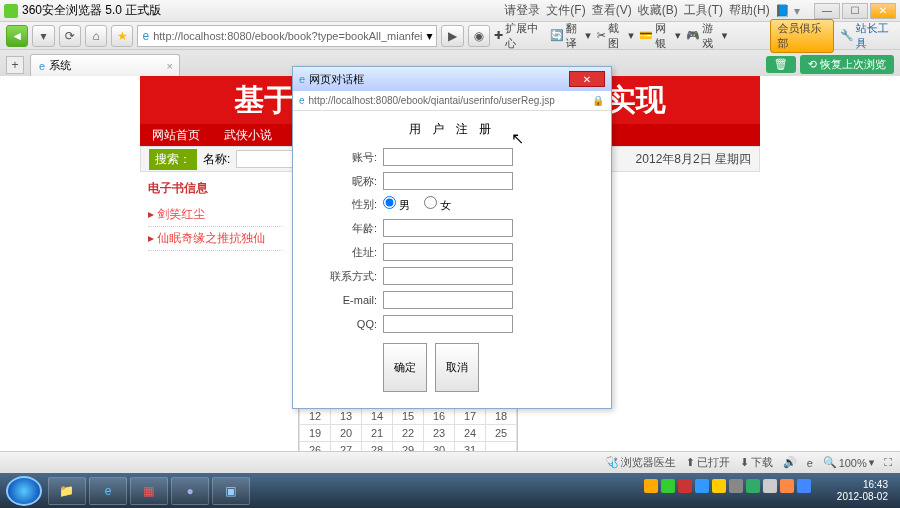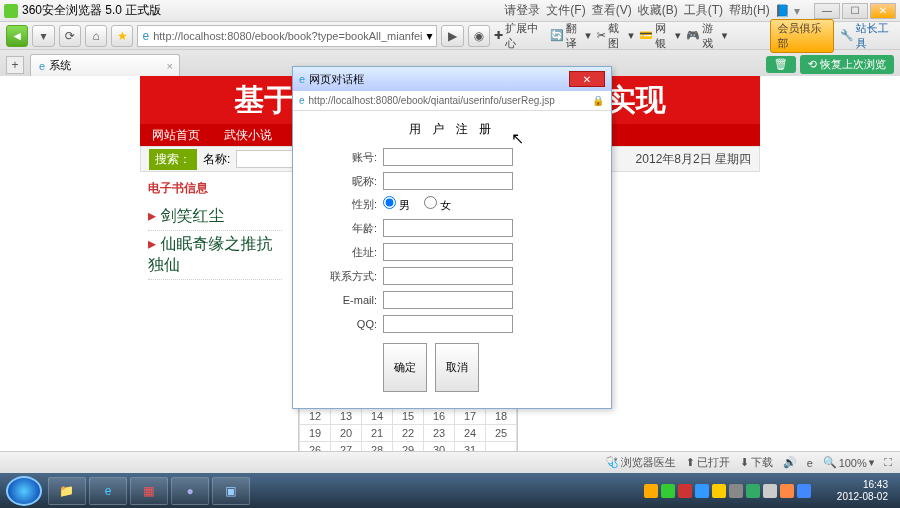--- a/index.html
+++ b/index.html
@@ -40,21 +40,21 @@
   .banner { height:48px; background:#d11; color:#fff; font-size:30px; font-weight:bold; text-align:center; line-height:48px; font-family:"SimHei"; }
   .mainnav { height:22px; background:#c00; display:flex; }
   .mainnav span { color:#fff; font-size:12px; padding:0 12px; line-height:22px; }
   .searchrow { height:26px; background:#f4f4f4; border:1px solid #ddd; display:flex; align-items:center; padding:0 8px; gap:6px; font-size:12px; }
   .searchlbl { background:#7a0; color:#fff; padding:2px 6px; }
   .searchrow input { height:18px; border:1px solid #ccc; }
   .daterow { float:right; margin-left:auto; color:#444; }
   .body2col { display:flex; }
   .leftcol { width:150px; padding:8px; }
   .leftcol h4 { color:#c33; font-size:12px; margin-bottom:6px; }
-  .leftcol .item { color:#14532d; font-size:16px; padding:3px 0; border-bottom:1px dotted #ccc; }
+  .leftcol .item { color:#ef4444; font-size:12px; padding:3px 0; border-bottom:1px dotted #ccc; }
   .leftcol .item::before { content:"▸ "; color:#c33; }
   .rightcol { flex:1; padding:8px; }
   .rightbox { margin-bottom:10px; }
   .rightbox h4 { color:#c33; font-size:12px; margin-bottom:4px; }
   .logrow { display:flex; align-items:center; gap:4px; margin:3px 0; font-size:11px; color:#555; }
   .logrow input { height:16px; border:1px solid #ccc; width:90px; }
   .actbtns { display:flex; gap:6px; margin-top:4px; }
   .actbtn { border:1px solid #bbb; background:linear-gradient(#fff,#e8e8e8); padding:2px 10px; font-size:11px; }
   .notice { font-size:11px; color:#b60; line-height:16px; }
   .cal { border:1px solid #ccc; width:220px; }
@@ -86,21 +86,21 @@
   
   
   .status { position:absolute; bottom:35px; left:0; right:0; height:22px; background:linear-gradient(#f4f4f4,#e0e0e0); border-top:1px solid #ccc; display:flex; align-items:center; justify-content:flex-end; padding:0 8px; gap:10px; font-size:11px; color:#555; }
   .status .item { display:flex; align-items:center; gap:2px; }
   
   
   .taskbar { position:absolute; bottom:0; left:0; right:0; height:35px; background:linear-gradient(#4a6a8a,#234); display:flex; align-items:center; padding:0 6px; }
   .start { width:36px; height:30px; background:radial-gradient(circle,#5cf,#03a); border-radius:50%; border:2px solid #8cf; }
   .tbicons { display:flex; gap:3px; margin-left:6px; }
   .tbicon { width:38px; height:28px; background:linear-gradient(rgba(255,255,255,.15),rgba(255,255,255,.05)); border:1px solid rgba(255,255,255,.2); border-radius:2px; display:flex; align-items:center; justify-content:center; }
-  .tray { margin-left:auto; display:flex; align-items:center; gap:20px; }
+  .tray { margin-left:auto; display:flex; align-items:flex-start; gap:20px; }
   .tray-icons { display:flex; gap:3px; }
   .tray-icons span { width:14px; height:14px; display:inline-block; }
   .clock { color:#fff; font-size:10px; text-align:right; line-height:12px; padding:0 6px; }
 </style>
 </head>
 <body>
 
 <div class="titlebar">
   <div class="titlebar-left">
     <span class="app-icon"></span>

